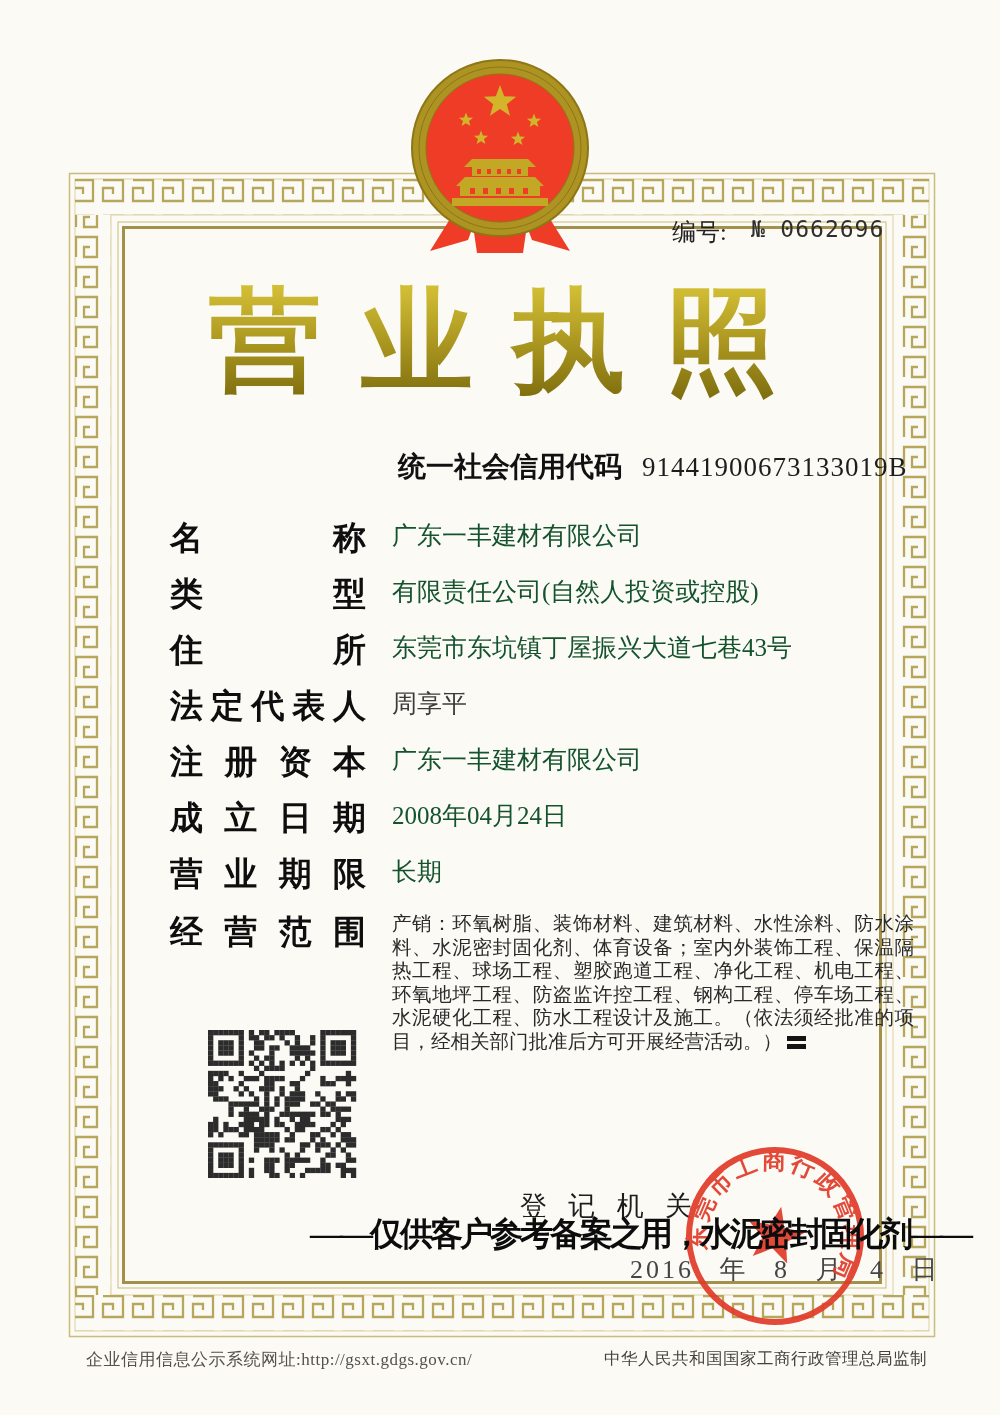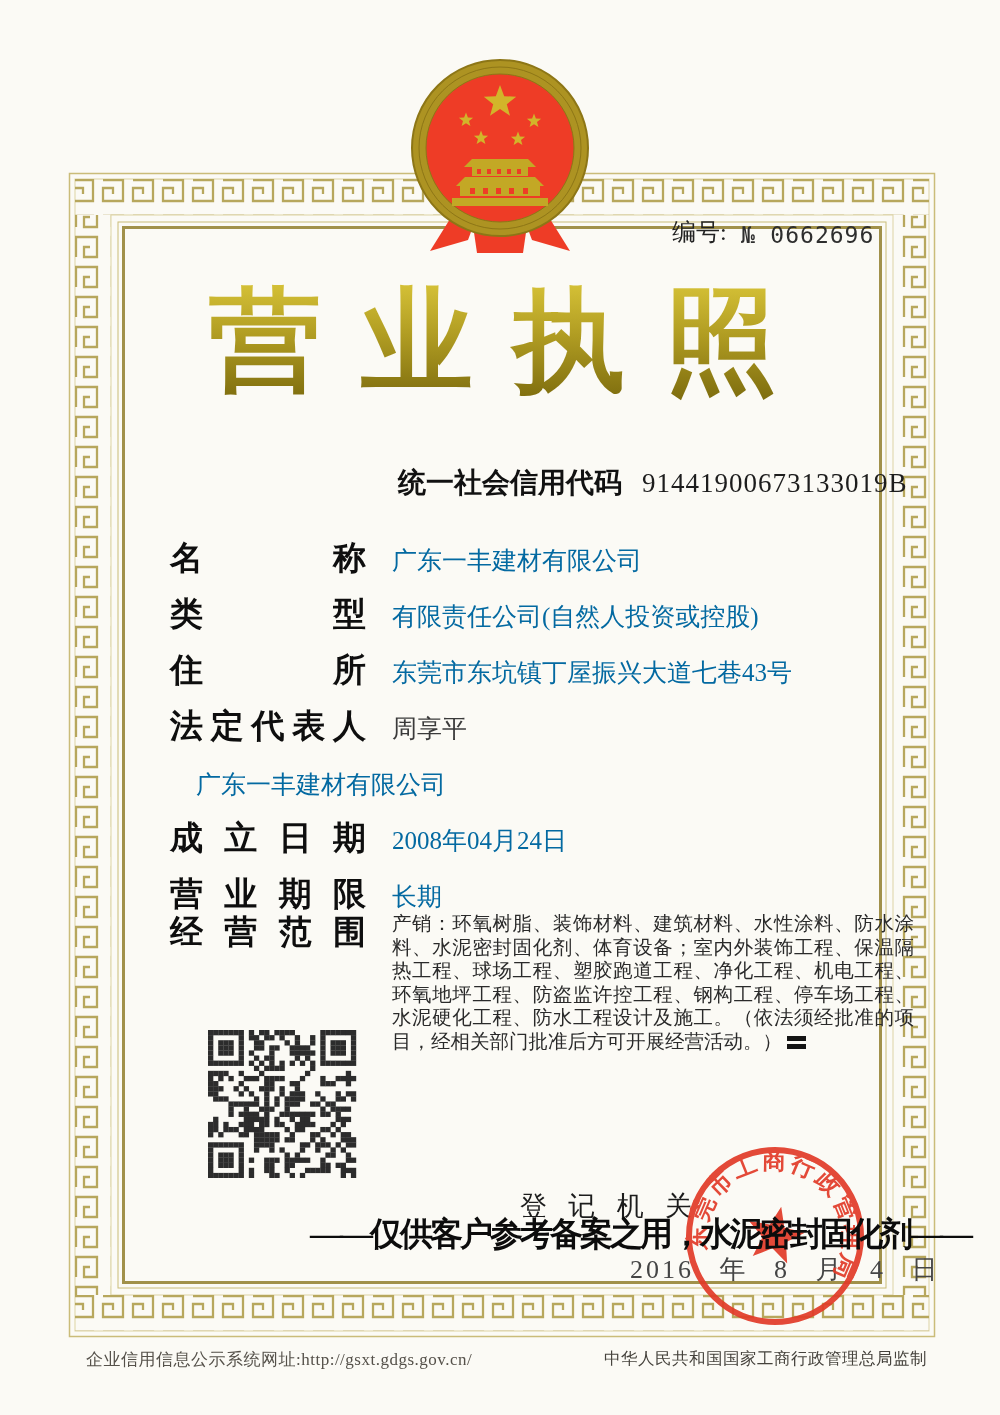--- a/index.html
+++ b/index.html
@@ -5,44 +5,44 @@
   html,body{margin:0;padding:0;background:#e8e8e4;}
   .page{position:relative;width:1000px;height:1415px;margin:0 auto;background:#fbfaf5;overflow:hidden;
         font-family:"Liberation Serif","DejaVu Serif",serif;}
   
   .frame{position:absolute;left:68px;top:172px;width:868px;height:1166px;z-index:1;}
   .frame svg{display:block;width:868px;height:1166px;}
   
   .emblem{position:absolute;left:402px;top:55px;width:196px;height:200px;z-index:2;}
   .emblem svg{display:block;width:196px;height:200px;}
   
-  .serial{position:absolute;left:672px;top:216px;z-index:3;display:flex;align-items:flex-end;gap:14px;}
+  .serial{position:absolute;left:672px;top:216px;z-index:3;display:flex;align-items:flex-start;gap:24px;}
   .serial-label{font-size:24px;color:#222;}
   .serial-no{font-family:"DejaVu Sans Mono",monospace;font-size:23px;color:#2e2e2e;letter-spacing:1px;}
   
   .title{position:absolute;left:0;top:282px;width:100%;margin:0;z-index:3;
          text-align:center;font-family:"Liberation Sans","DejaVu Sans",sans-serif;
          font-size:112px;font-weight:bold;line-height:1.06;
          letter-spacing:40px;padding-left:26px;box-sizing:border-box;
          color:#9c8a1a;
          background:linear-gradient(180deg,#d6c237 0%,#b09c22 45%,#7d6c0e 100%);
          -webkit-background-clip:text;background-clip:text;
          -webkit-text-fill-color:transparent;
          text-shadow:none;}
   
-  .credit{position:absolute;left:398px;top:464px;z-index:3;display:flex;align-items:baseline;gap:20px;white-space:nowrap;}
+  .credit{position:absolute;left:398px;top:448px;z-index:3;display:flex;align-items:baseline;gap:20px;white-space:nowrap;}
   .credit-label{font-size:28px;font-weight:bold;color:#111;}
   .credit-value{font-size:27px;color:#1d1d1d;letter-spacing:1px;}
   
   .fields{position:absolute;left:170px;top:520px;width:748px;z-index:3;}
-  .row{display:flex;align-items:flex-end;height:56px;}
+  .row{display:flex;align-items:flex-start;height:56px;}
   .row.scope-row{height:auto;align-items:flex-start;}
   .flabel{width:196px;flex:0 0 196px;font-size:33px;font-weight:bold;color:#0e0e0e;
           text-align:justify;text-align-last:justify;line-height:1.1;}
-  .fvalue{margin-left:26px;font-size:25px;color:#0369a1;line-height:1.25;}
+  .fvalue{margin-left:26px;font-size:25px;color:#14532d;line-height:1.25;}
   .scope-row .flabel{padding-top:2px;}
   .scope-row .fvalue{width:522px;font-size:19.5px;line-height:23.5px;text-align:justify;color:#2a2a2a;}
   .end-mark{display:inline-block;width:19px;height:13px;margin-left:5px;vertical-align:-1px;
             border-top:5px solid #141414;border-bottom:5px solid #141414;box-sizing:border-box;}
   
   .qr{position:absolute;left:206px;top:1030px;width:152px;height:148px;z-index:3;}
   .qr svg{width:152px;height:148px;display:block;}
   
   .reg-label{position:absolute;left:520px;top:1188px;width:172px;z-index:3;
              font-size:27px;color:#1c1c1c;text-align:justify;text-align-last:justify;}
@@ -149,20 +149,21 @@
     </div>
     <div class="row">
       <div class="flabel">住所</div>
       <div class="fvalue">东莞市东坑镇丁屋振兴大道七巷43号</div>
     </div>
     <div class="row">
       <div class="flabel">法定代表人</div>
       <div class="fvalue" style="color:#3a3a3a;">周享平</div>
     </div>
     <div class="row">
+      <div class="flabel">注册资本</div>
       <div class="fvalue">广东一丰建材有限公司</div>
     </div>
     <div class="row">
       <div class="flabel">成立日期</div>
       <div class="fvalue">2008年04月24日</div>
     </div>
     <div class="row">
       <div class="flabel">营业期限</div>
       <div class="fvalue">长期</div>
     </div>

